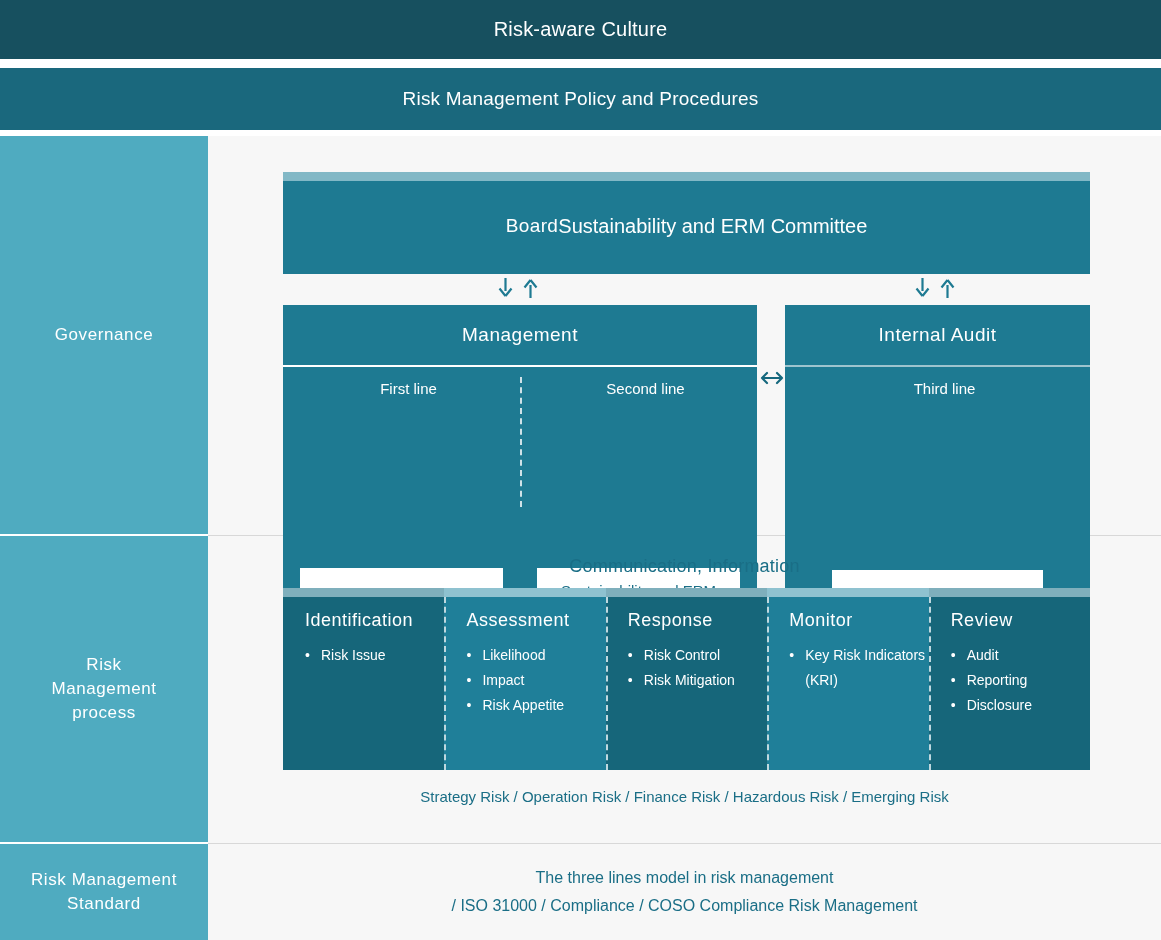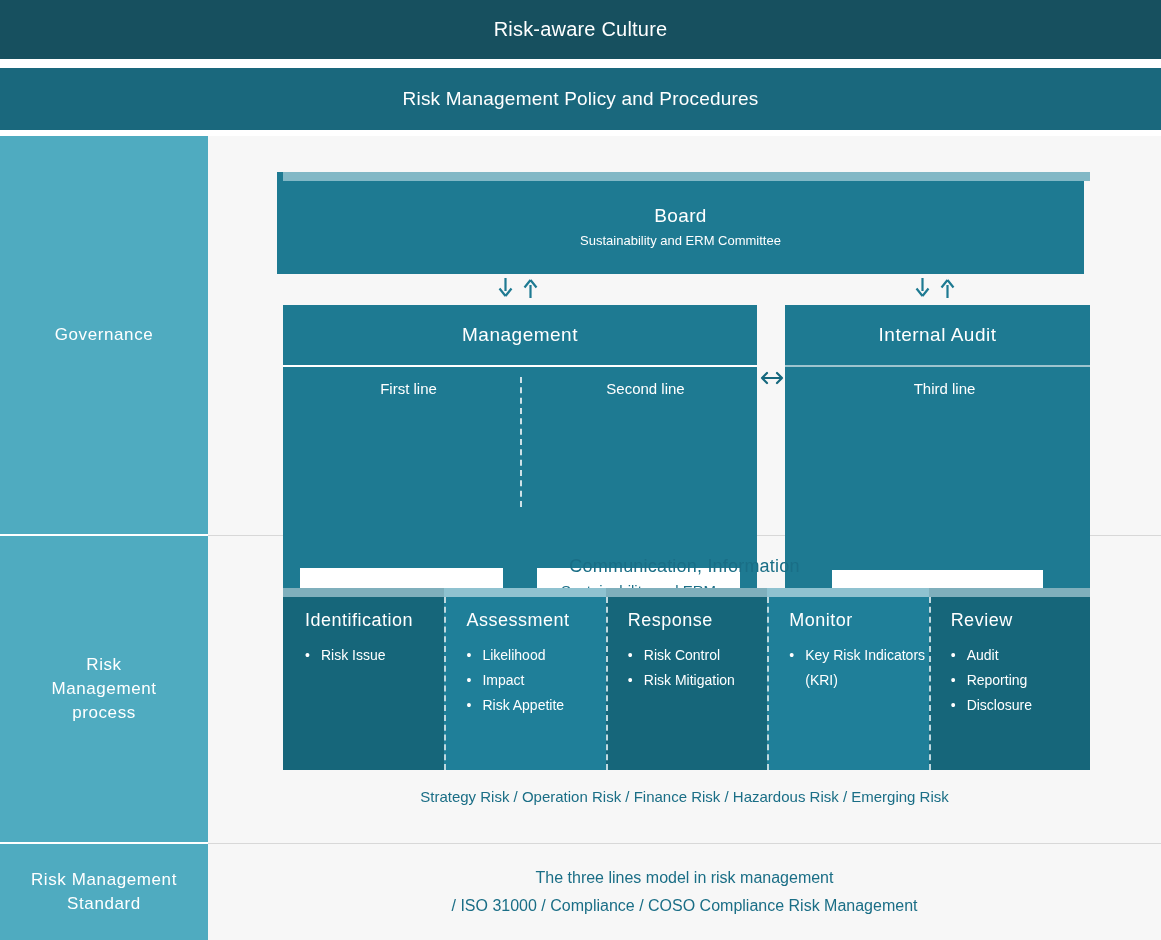--- a/index.html
+++ b/index.html
@@ -107,47 +107,47 @@
     position: absolute;
     left: 208px;
     top: 0;
     width: 953px;
     height: 100%;
   }
 
   
   #board-box {
     position: absolute;
-    left: 69px;
+    left: 75px;
     top: 36px;
     width: 807px;
     height: 102px;
     background: #1E7A92;
     display: flex;
-    flex-direction: column;
+    flex-direction: row;
     align-items: center;
     justify-content: center;
   }
   #board-stripe {
     position: absolute;
     left: 75px;
     top: 36px;
     width: 807px;
     height: 9px;
     background: #82B8C6;
   }
   #board-title {
     color: #ffffff;
     font-size: 19px;
     letter-spacing: 0.4px;
     margin-top: 6px;
   }
   #board-sub {
     color: #ffffff;
-    font-size: 13px;
+    font-size: 20px;
     margin-top: 6px;
   }
 
   .arrow-pair {
     position: absolute;
     top: 142px;
     display: flex;
     gap: 10px;
     align-items: center;
     color: #1E7A92;

